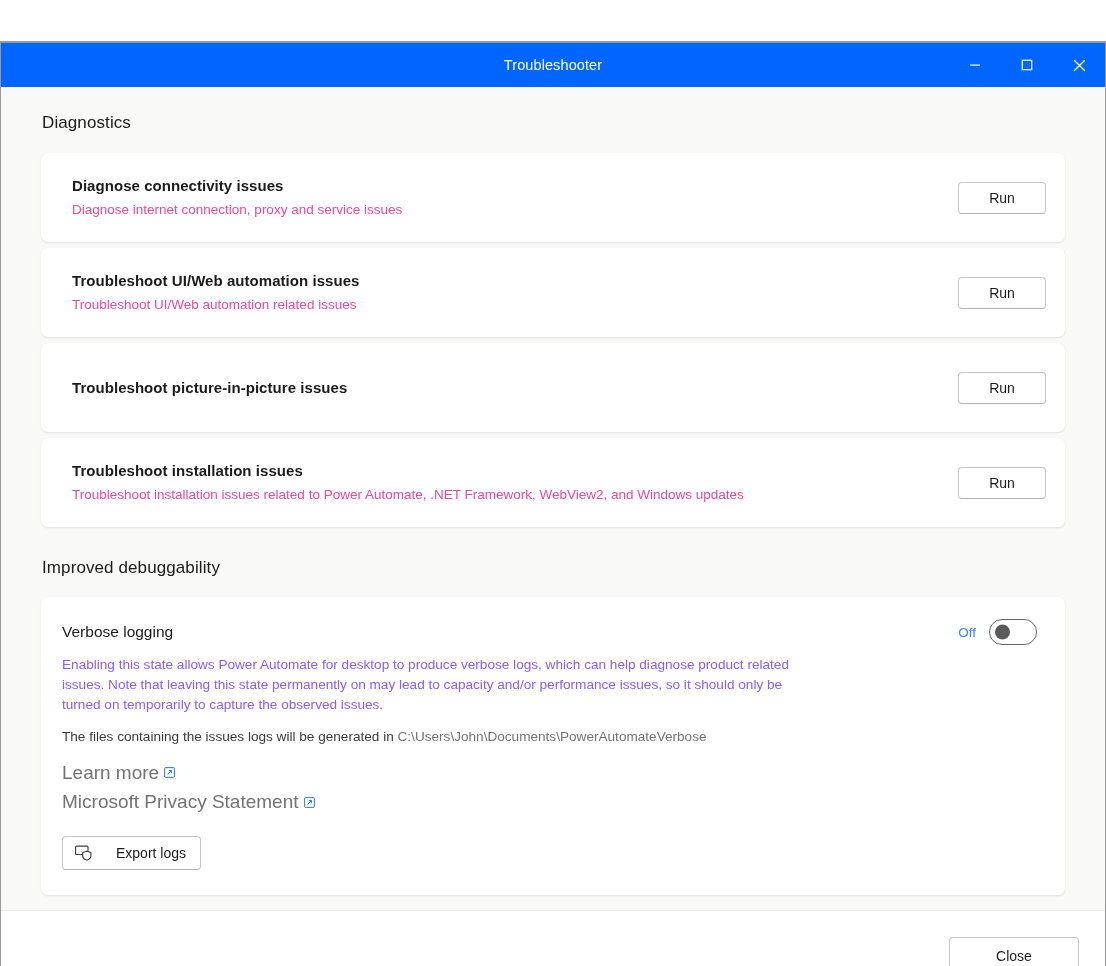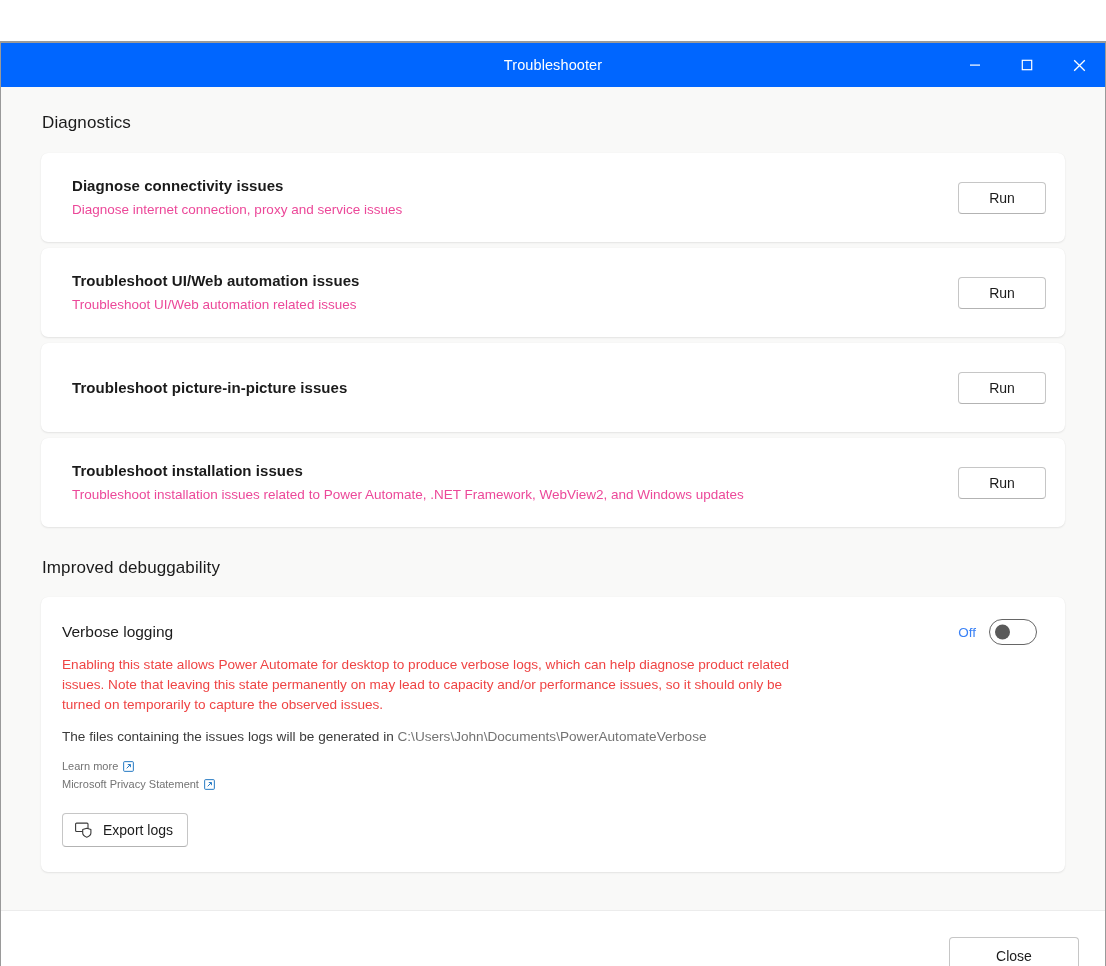--- a/index.html
+++ b/index.html
@@ -167,55 +167,55 @@
     top: 50%;
     transform: translateY(-50%);
     width: 15px;
     height: 15px;
     border-radius: 50%;
     background: #5a5a5a;
   }
 
   .verbose-body {
     font-size: 13.6px;
-    color: #ef4444;
+    color: #8b5cf6;
     line-height: 1.47;
     margin-top: 10px;
     max-width: 760px;
   }
   .verbose-path-line {
     font-size: 13.6px;
     color: #3a3a3a;
     margin-top: 14px;
   }
   .link {
     color: #737373;
     text-decoration: none;
     cursor: pointer;
   }
 
   .link-list { margin-top: 15px; }
   .link-row {
     display: flex;
     align-items: center;
     gap: 5px;
-    font-size: 11px;
+    font-size: 19px;
     line-height: 1.45;
     margin-bottom: 2px;
     width: max-content;
   }
   .ext-icon { display: block; flex: 0 0 auto; }
 
   .btn-export {
     margin-top: 18px;
     height: 34px;
     padding: 0 14px 0 12px;
     display: inline-flex;
     align-items: center;
-    gap: 9px;
+    gap: 22px;
     font-size: 14px;
   }
 
   
   .footer {
     flex: 0 0 96px;
     background: #ffffff;
     border-top: 1px solid #ececec;
     display: flex;
     align-items: center;

